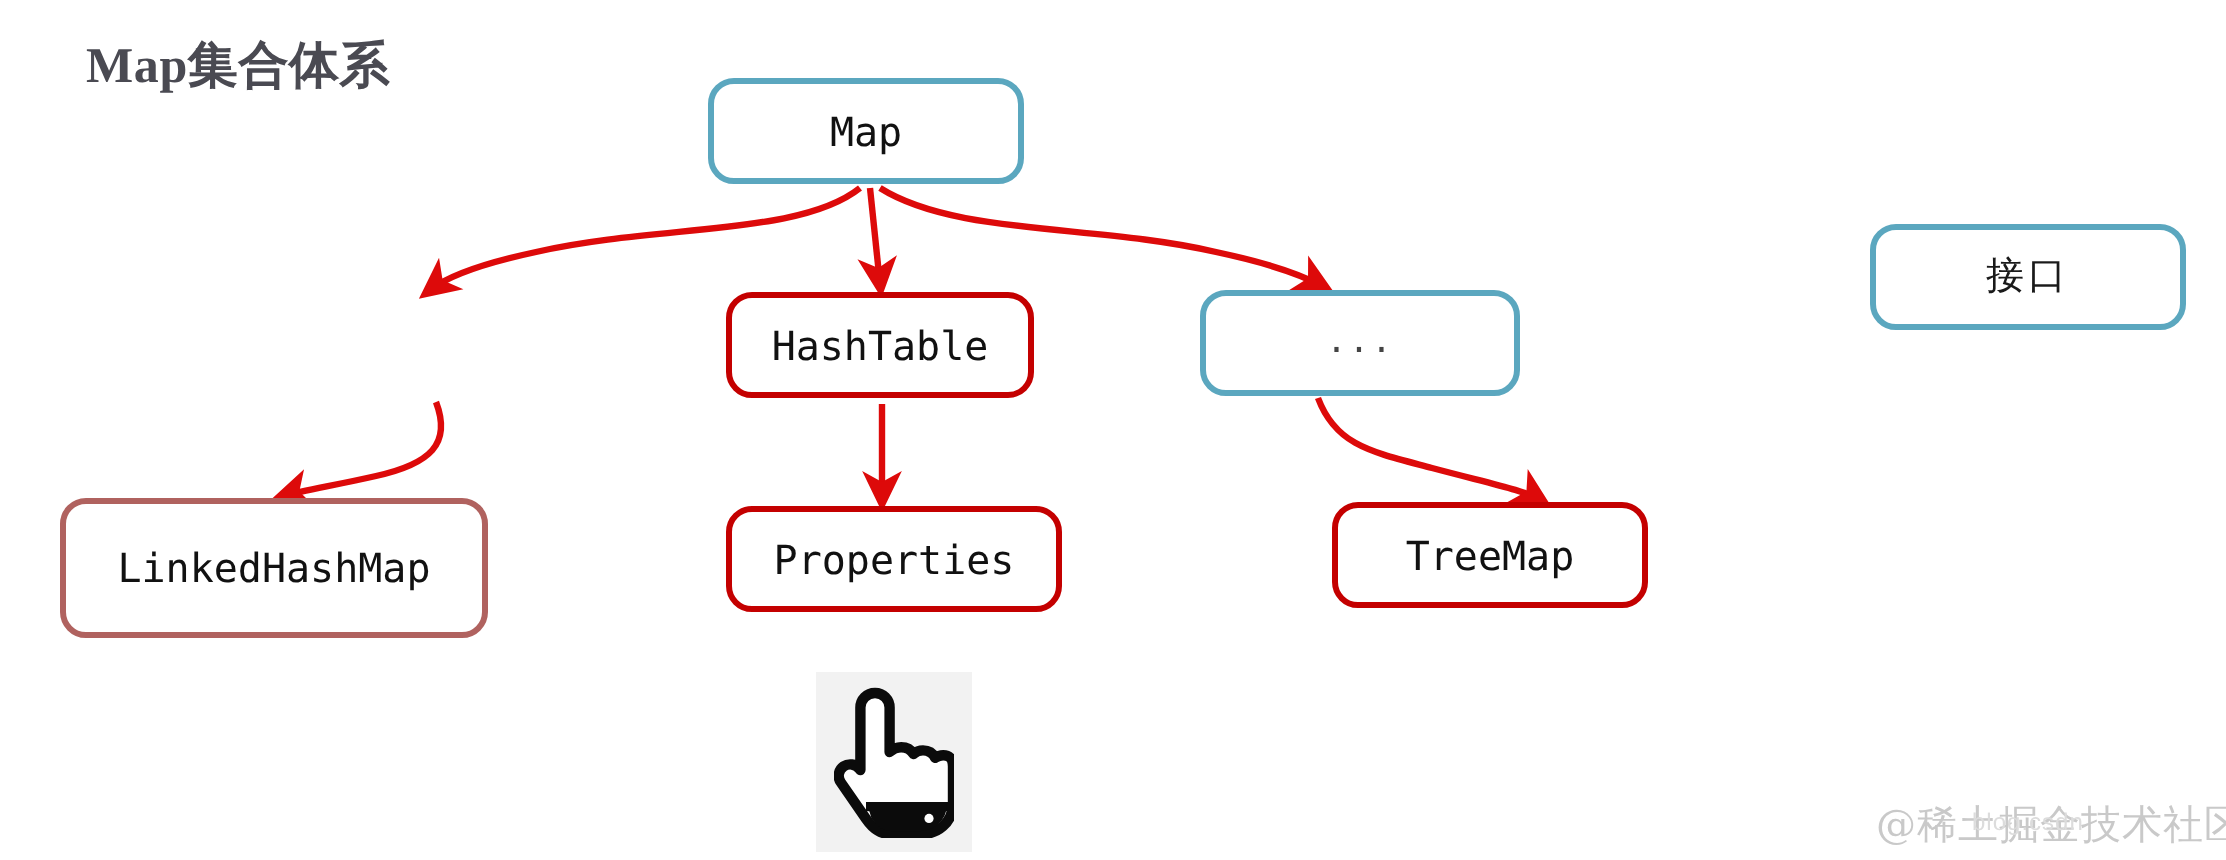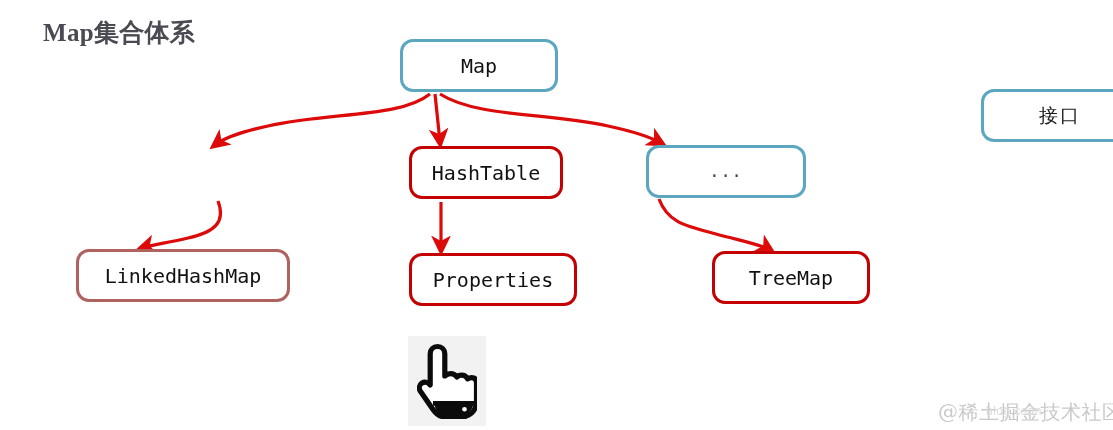--- a/index.html
+++ b/index.html
@@ -35,21 +35,20 @@
     position: absolute;
     box-sizing: border-box;
     background: #ffffff;
     border-style: solid;
     border-radius: 13px;
     display: flex;
     align-items: center;
     justify-content: center;
     text-align: center;
     z-index: 3;
-    margin-left: 46px;
   }
   .node .node-label {
     font-family: "DejaVu Sans Mono", monospace;
     font-size: 20px;
     color: #111111;
     line-height: 1;
     white-space: nowrap;
   }
 
   
@@ -171,33 +170,33 @@
 
 
   <div class="node impl-strong" style="left:363px; top:146px; width:154px; height:53px;">
     <span class="node-label">HashTable</span>
   </div>
 
   <div class="node iface" style="left:600px; top:145px; width:160px; height:53px;">
     <span class="node-label dots">...</span>
   </div>
 
-  <div class="node impl-muted" style="left:30px; top:249px; width:214px; height:53px;">
+  <div class="node impl-muted" style="left:30px; top:249px; width:214px; height:70px;">
     <span class="node-label">LinkedHashMap</span>
   </div>
 
   <div class="node impl-strong" style="left:363px; top:253px; width:168px; height:53px;">
     <span class="node-label">Properties</span>
   </div>
 
   <div class="node impl-strong" style="left:666px; top:251px; width:158px; height:53px;text-align:right;">
     <span class="node-label">TreeMap</span>
   </div>
 
-  <div class="node iface" style="left:935px; top:89px; width:158px; height:53px;">
+  <div class="node iface" style="left:935px; top:112px; width:158px; height:53px;">
     <span class="node-label cjk">接口</span>
   </div>
 
 
   <div id="cursor-icon">
     <svg width="60" height="76" viewBox="0 0 60 76" xmlns="http://www.w3.org/2000/svg">
       <path d="M20.5 3.5 C24.6 3.5 27.8 6.7 27.8 10.8 L27.8 33.0
                C29.3 31.6 31.4 30.6 33.6 30.6 C36.3 30.6 38.6 32.0 39.8 34.0
                C41.0 32.9 42.7 32.2 44.5 32.2 C47.2 32.2 49.5 33.7 50.6 35.9
                C51.7 35.1 53.1 34.6 54.6 34.6 C57.3 34.6 59.5 36.0 59.5 40.2

